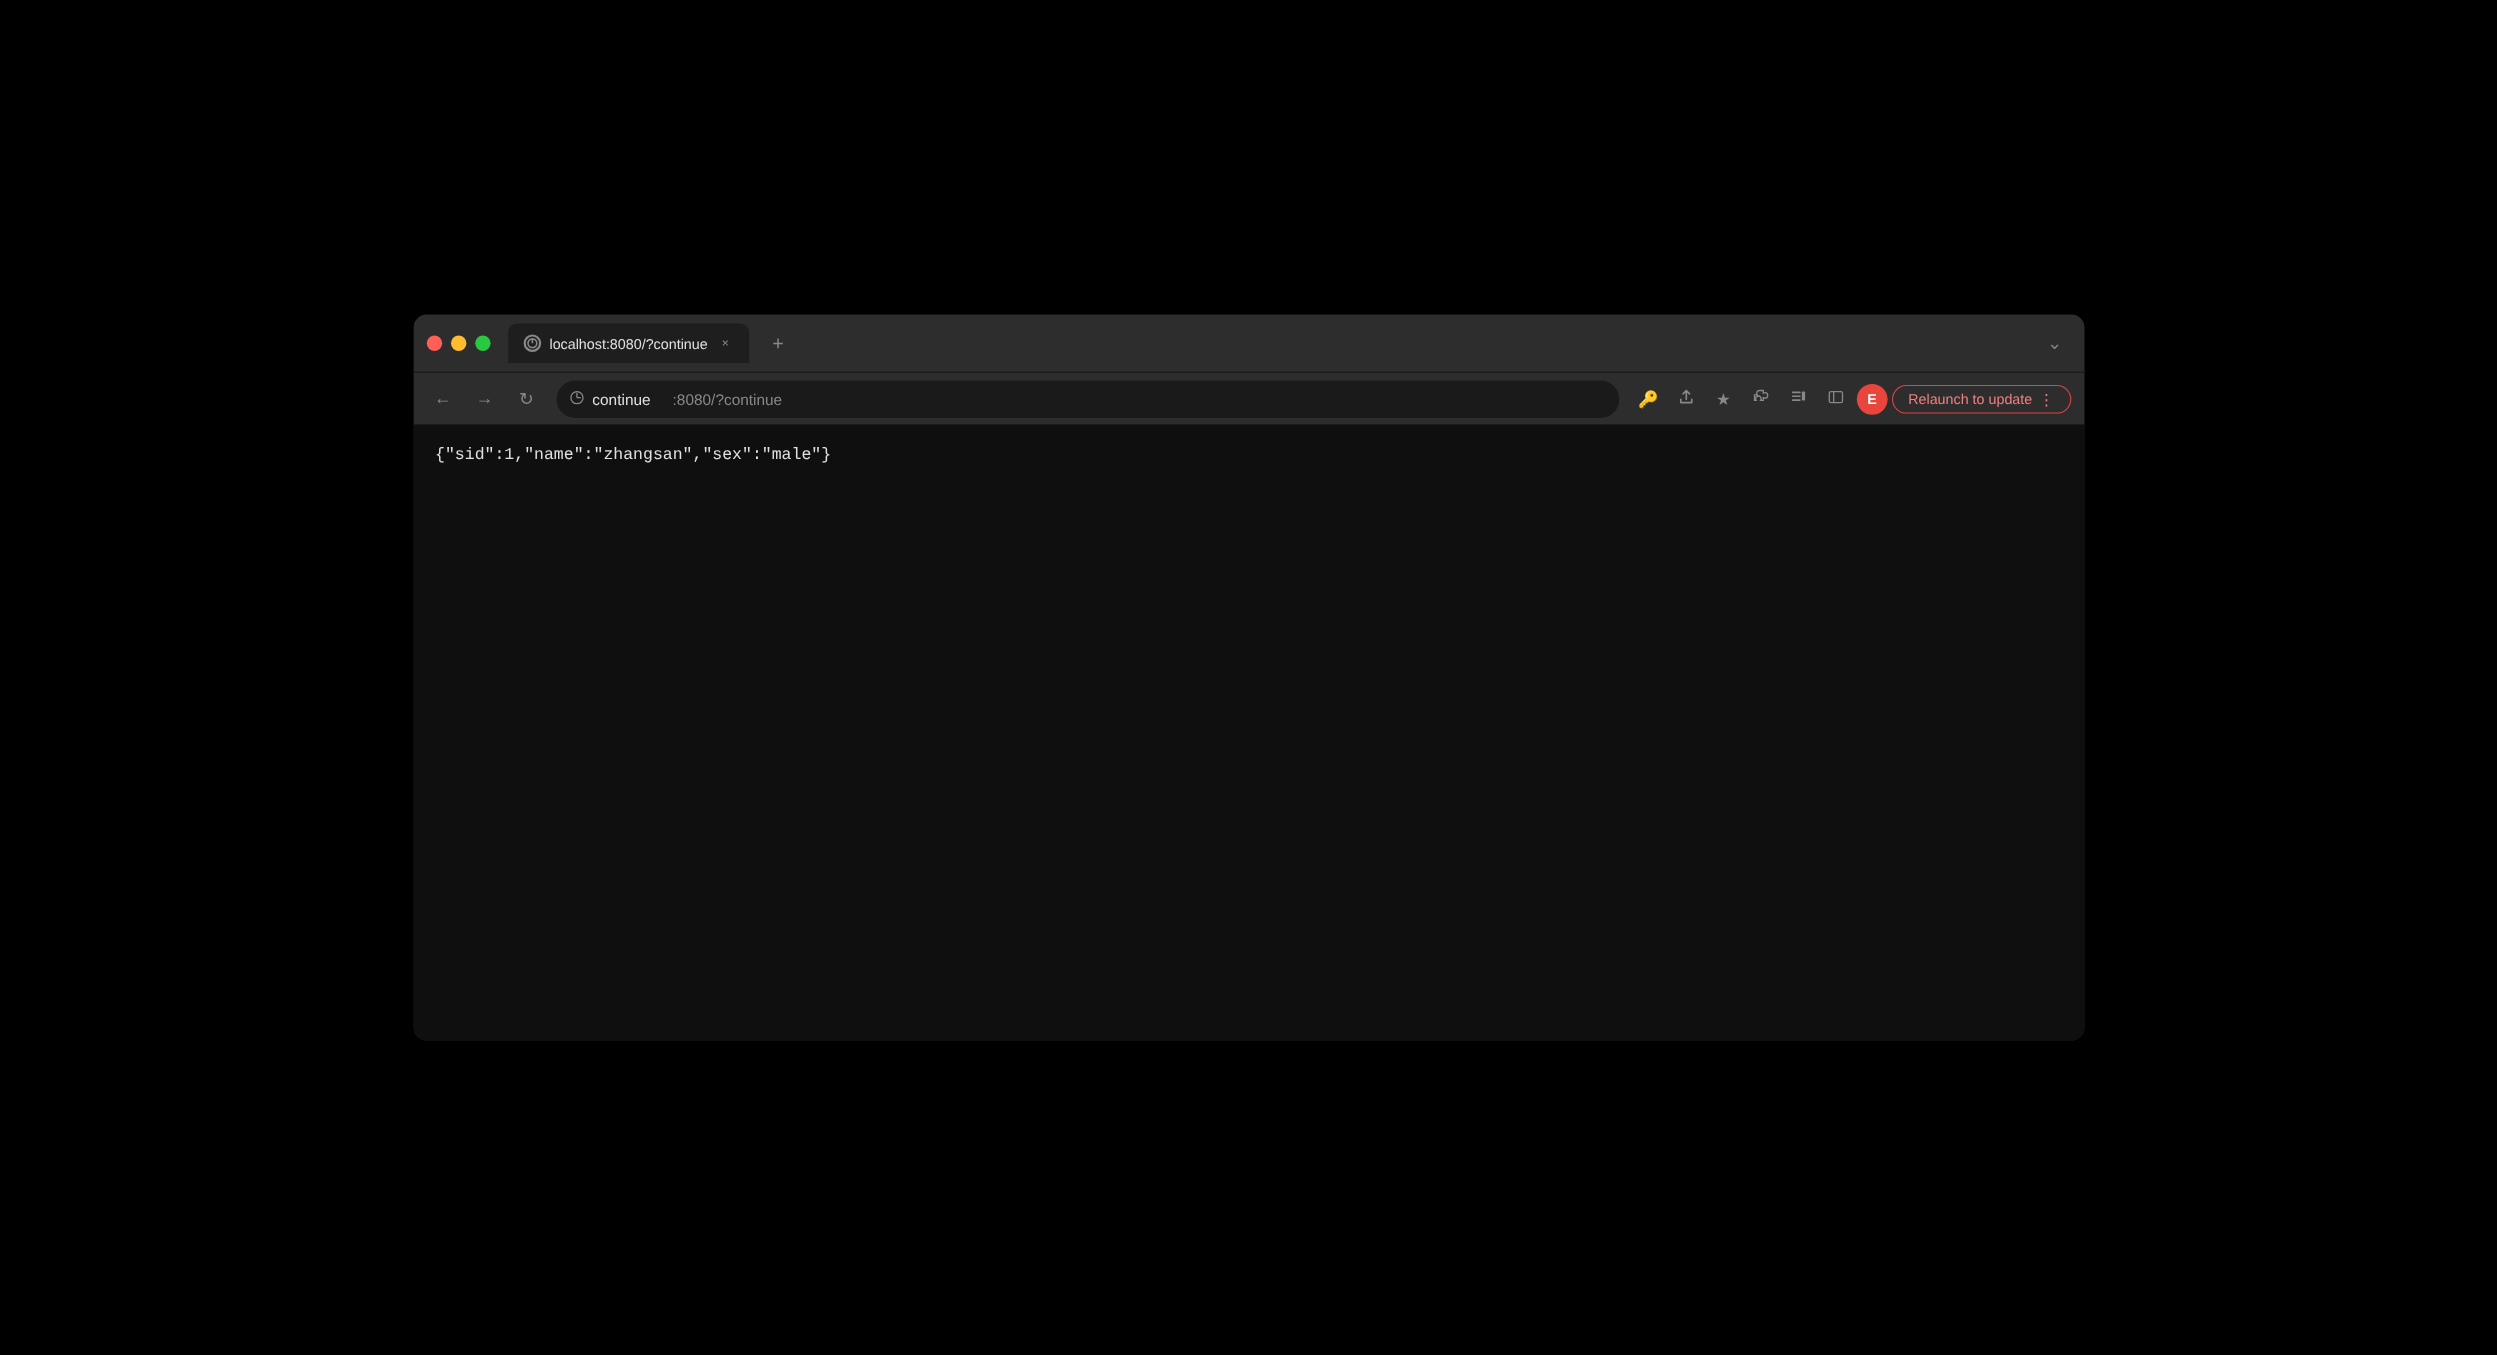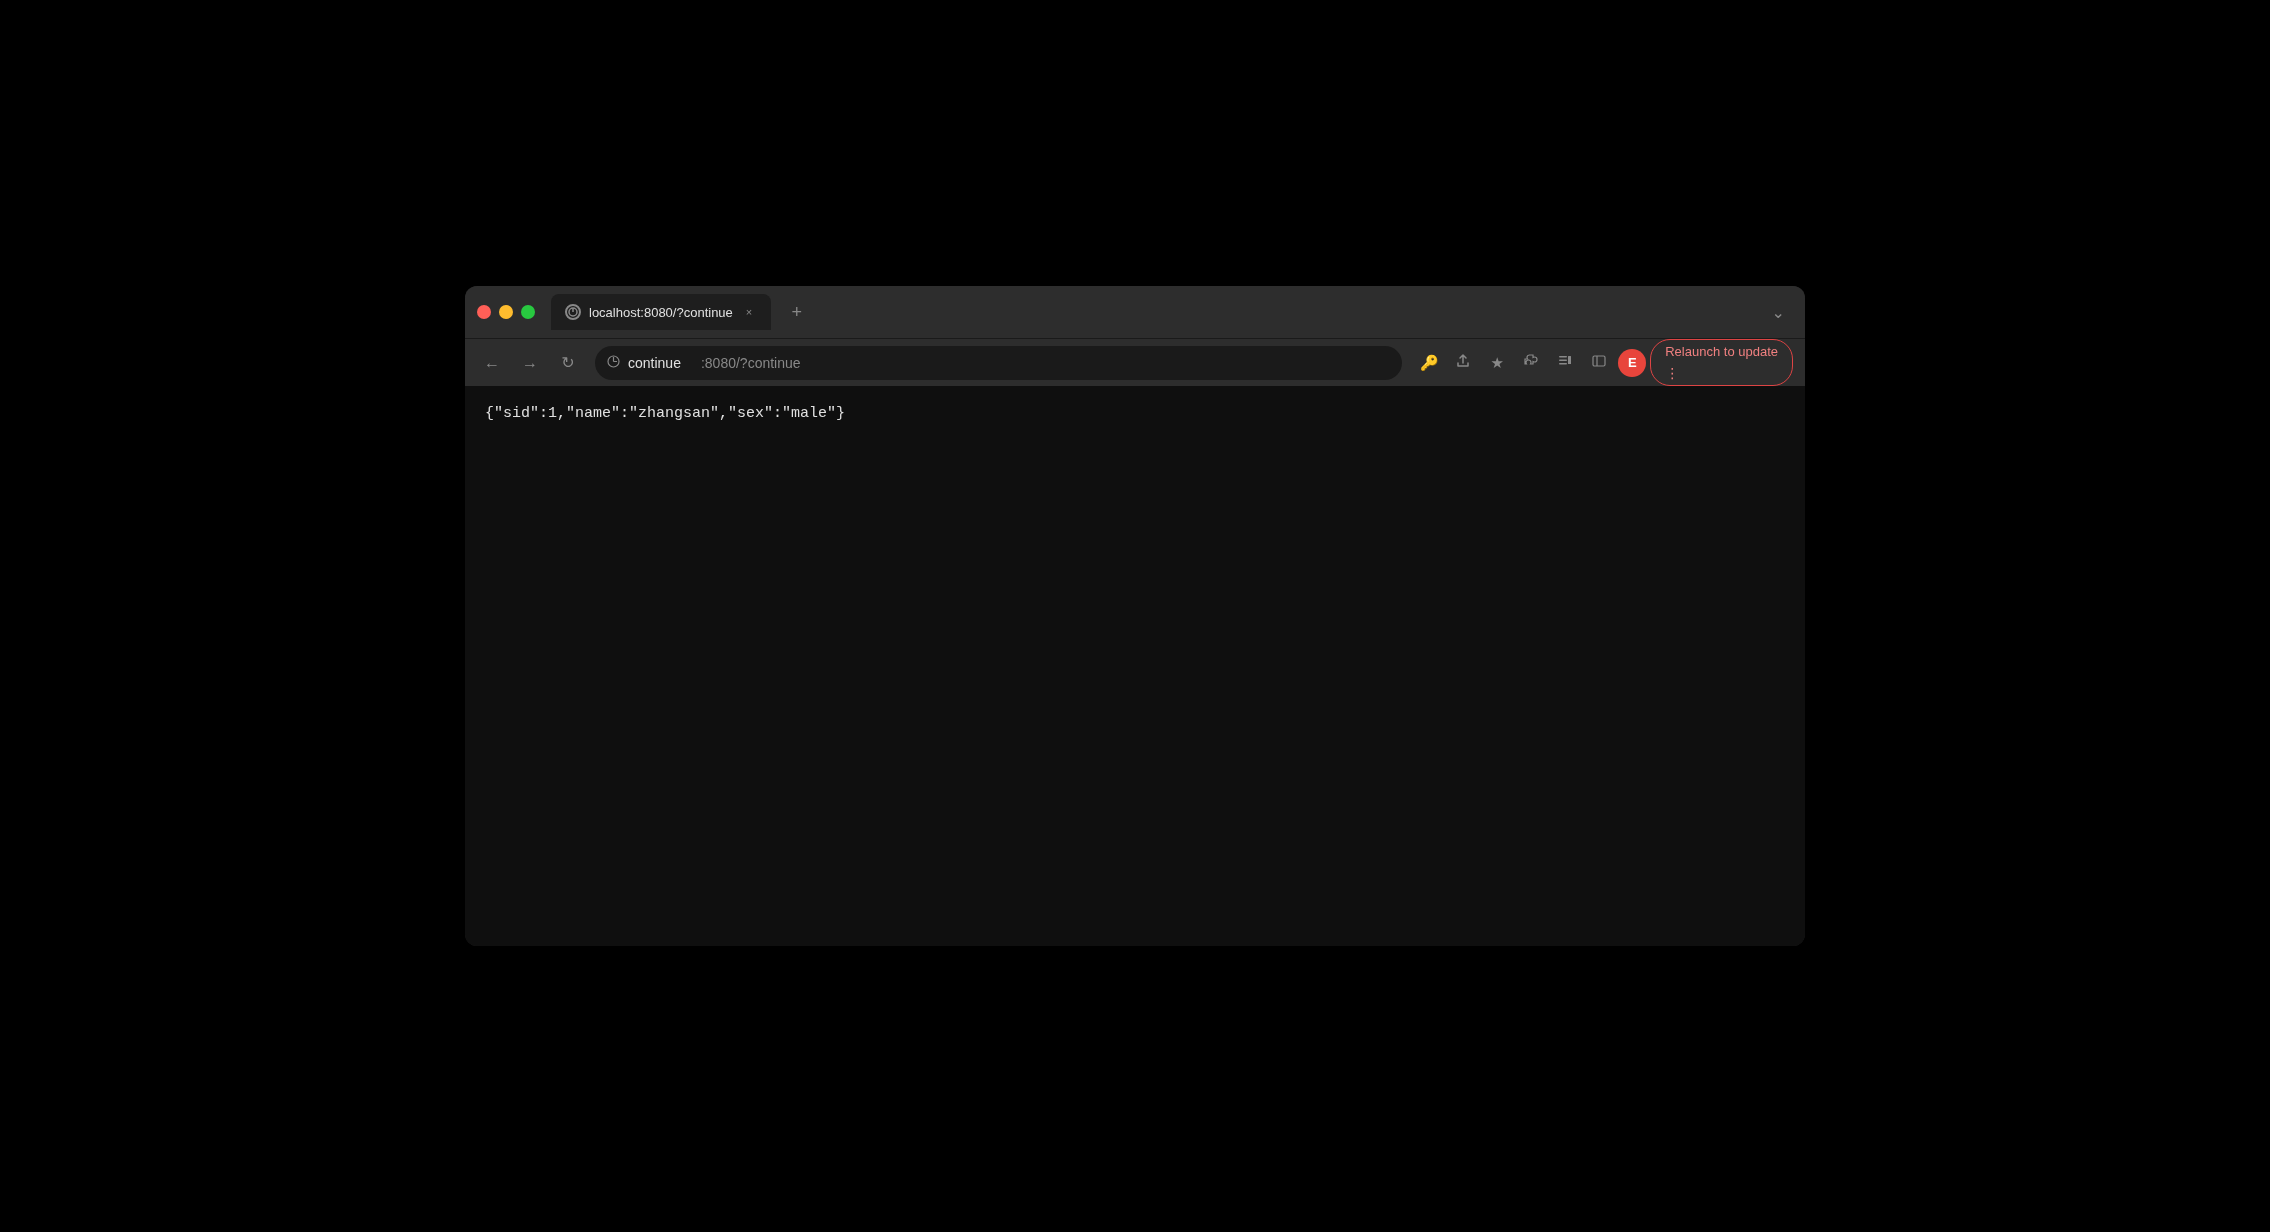--- a/index.html
+++ b/index.html
@@ -7,21 +7,21 @@
     body {
       background: #000;
       display: flex;
       align-items: center;
       justify-content: center;
       min-height: 100vh;
       font-family: -apple-system, BlinkMacSystemFont, 'Segoe UI', sans-serif;
     }
 
     .browser-window {
-      width: 1340px;
+      width: 1519px;
       height: 660px;
       background: #1e1e1e;
       border-radius: 12px;
       overflow: hidden;
       display: flex;
       flex-direction: column;
       box-shadow: 0 20px 60px rgba(0,0,0,0.8);
     }
 
     
@@ -210,21 +210,20 @@
       align-items: flex-start;
       gap: 6px;
       background: transparent;
       border: 1.5px solid #d44;
       border-radius: 20px;
       padding: 4px 14px;
       color: #f08080;
       font-size: 13px;
       cursor: pointer;
       white-space: nowrap;
-      flex-direction: column;
     }
 
     .relaunch-btn .more-icon {
       font-size: 14px;
       color: #f08080;
     }
 
     
     .page-content {
       flex: 1;

